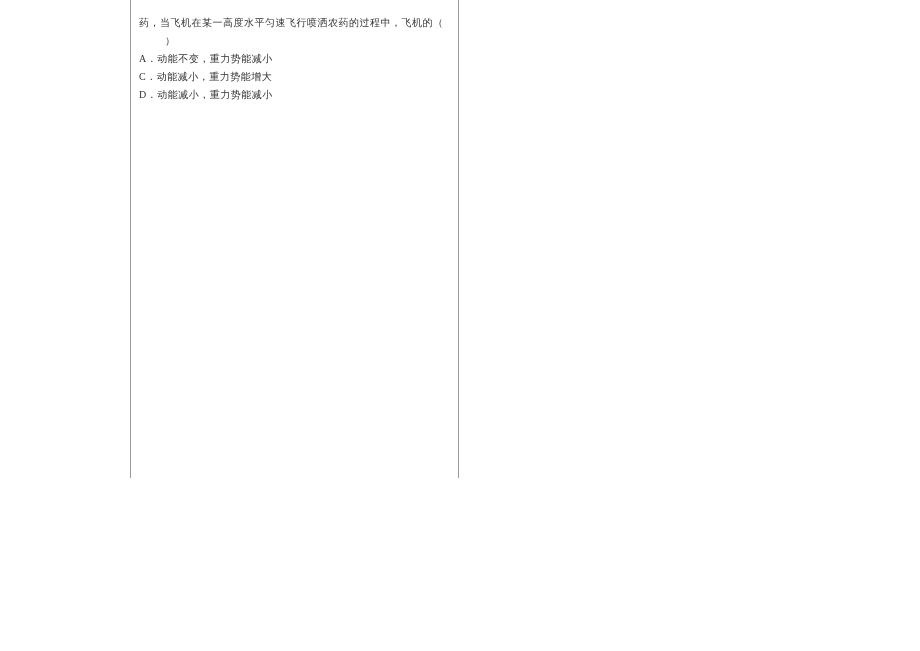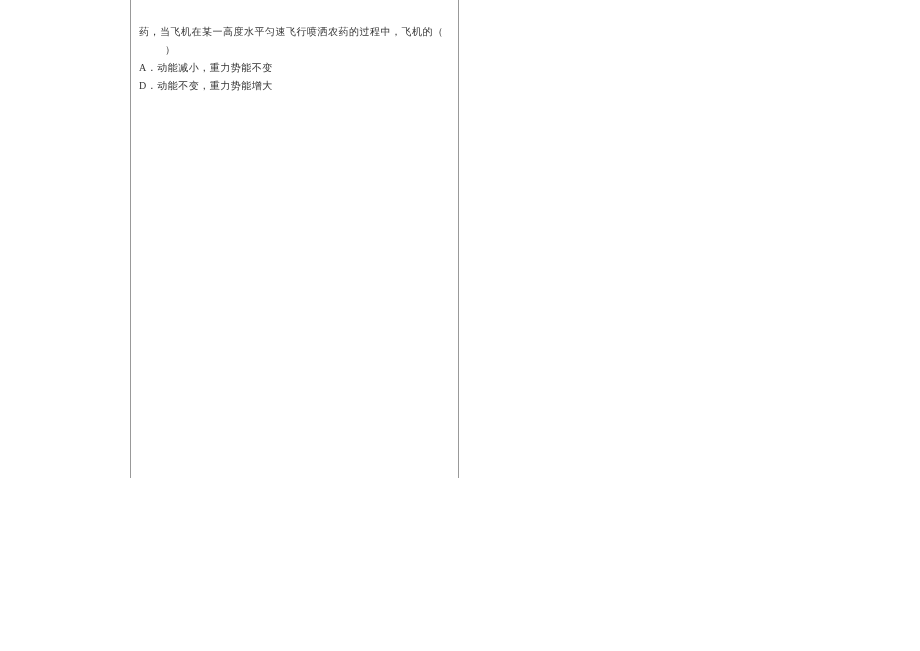--- a/index.html
+++ b/index.html
@@ -20,21 +20,21 @@
       height: 651px;
     }
     .column-left {
       position: absolute;
       left: 130px;
       top: 0;
       width: 320px;
       height: 478px;
       border-left: 1px solid #999;
       padding-left: 8px;
-      padding-top: 23px;
+      padding-top: 14px;
     }
     .column-right {
       position: absolute;
       left: 458px;
       top: 0;
       width: 320px;
       height: 478px;
       border-left: 1px solid #999;
     }
     .question-text {
@@ -56,20 +56,23 @@
   </style>
 </head>
 <body>
 
 <div class="page-container">
   <div class="column-left">
     <div class="question-text">
       <span>药，当飞机在某一高度水平匀速飞行喷洒农药的过程中，飞机的（</span><span class="blank"></span><span>）</span>
     </div>
     <div class="option">
-      <span>A．</span><span>动能减小，重力势能不变</span>
+      <span>A．</span><span>动能不变，重力势能减小</span>
     </div>
     <div class="option">
-      <span>D．</span><span>动能不变，重力势能增大</span>
+      <span>C．</span><span>动能减小，重力势能增大</span>
+    </div>
+    <div class="option">
+      <span>D．</span><span>动能减小，重力势能减小</span>
     </div>
   </div>
   <div class="column-right"></div>
 </div>
 
 </body></html>

